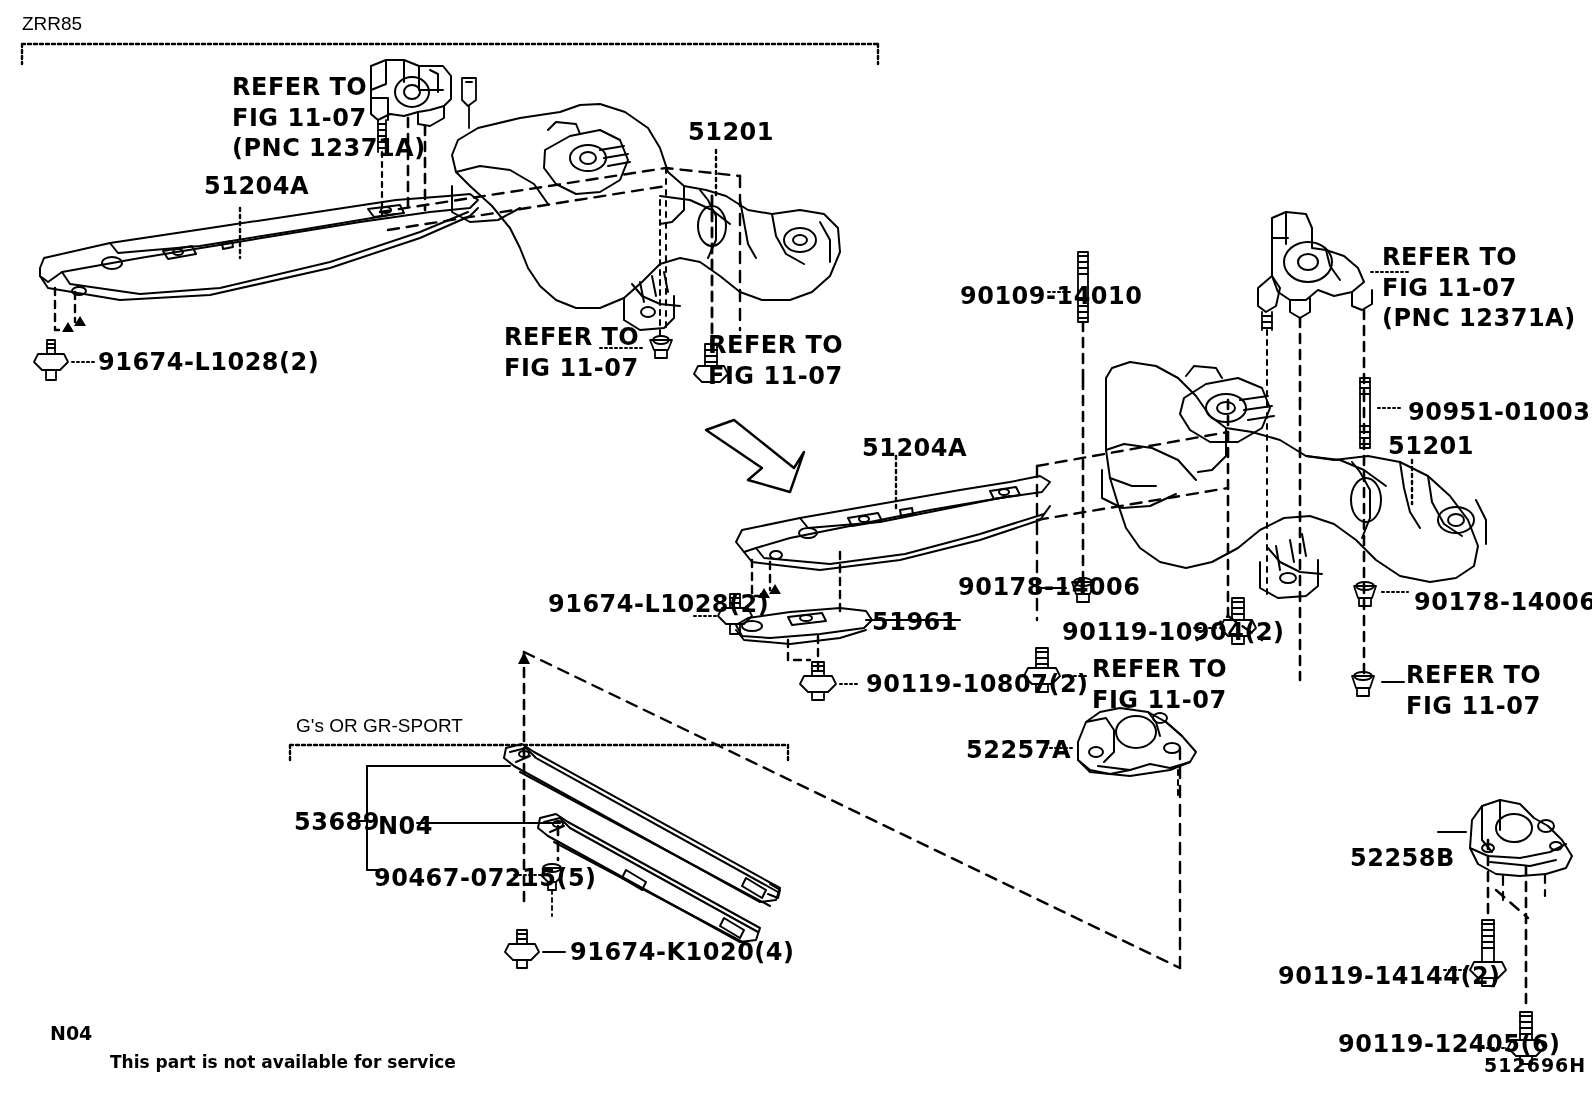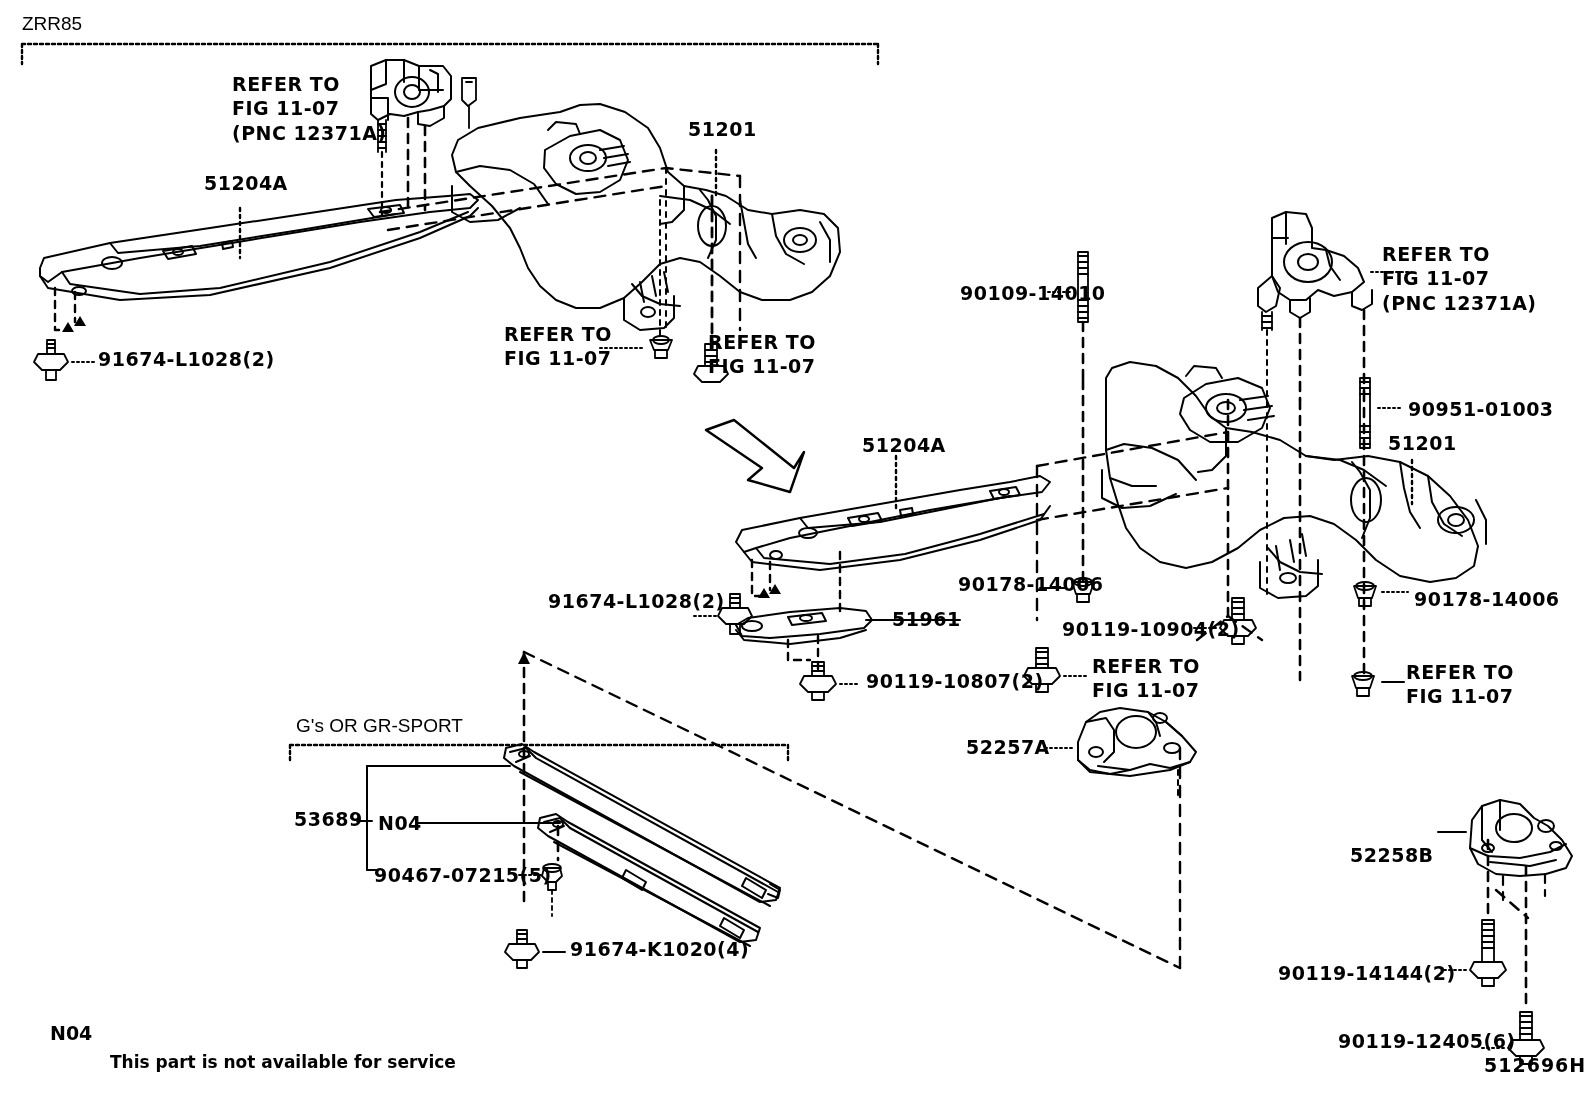--- a/index.html
+++ b/index.html
@@ -1,21 +1,21 @@
 <!DOCTYPE html>
 <html><head>
 <meta charset="utf-8">
 <style>
   html,body{margin:0;padding:0;background:#ffffff;}
   body{width:1592px;height:1099px;position:relative;overflow:hidden;
        font-family:"Liberation Sans",sans-serif;color:#000;}
   #stage{position:absolute;left:0;top:0;width:1592px;height:1099px;}
   svg.layer{position:absolute;left:0;top:0;width:1592px;height:1099px;overflow:visible;}
   .lbl{position:absolute;white-space:pre;font-family:"DejaVu Sans",sans-serif;
-       font-weight:bold;font-size:19px;letter-spacing:.5px;color:#000;line-height:1.22;}
+       font-weight:bold;font-size:24px;letter-spacing:.5px;color:#000;line-height:1.22;}
   .grp{position:absolute;white-space:pre;font-family:"Liberation Sans",sans-serif;
        font-weight:normal;font-size:19px;color:#000;}
   .note-jp{position:absolute;white-space:pre;font-family:"DejaVu Sans",sans-serif;
        font-weight:bold;font-size:19px;color:#000;}
   .note-en{position:absolute;white-space:pre;font-family:"DejaVu Sans",sans-serif;
        font-weight:bold;font-size:17px;color:#000;}
   .code{position:absolute;white-space:pre;font-family:"DejaVu Sans",sans-serif;
        font-weight:bold;font-size:19px;letter-spacing:1px;color:#000;}
   .two{line-height:1.28;}
 </style>
@@ -477,21 +477,21 @@
 (PNC 12371A)</div>
 
   <div class="lbl" style="left:1408px;top:398px;">90951-01003</div>
 
   <div class="lbl" style="left:1388px;top:432px;">51201</div>
 
   <div class="lbl" style="left:862px;top:434px;">51204A</div>
 
   <div class="lbl" style="left:548px;top:590px;">91674-L1028(2)</div>
 
-  <div class="lbl" style="left:892px;top:608px;">51961</div>
+  <div class="lbl" style="left:872px;top:608px;">51961</div>
 
   <div class="lbl" style="left:866px;top:670px;text-align:right;">90119-10807(2)</div>
 
   <div class="lbl" style="left:958px;top:573px;">90178-14006</div>
 
   <div class="lbl" style="left:1414px;top:588px;">90178-14006</div>
 
   <div class="lbl" style="left:1062px;top:618px;">90119-10904(2)</div>
 
   <div class="lbl two" style="left:1092px;top:654px;">REFER TO

